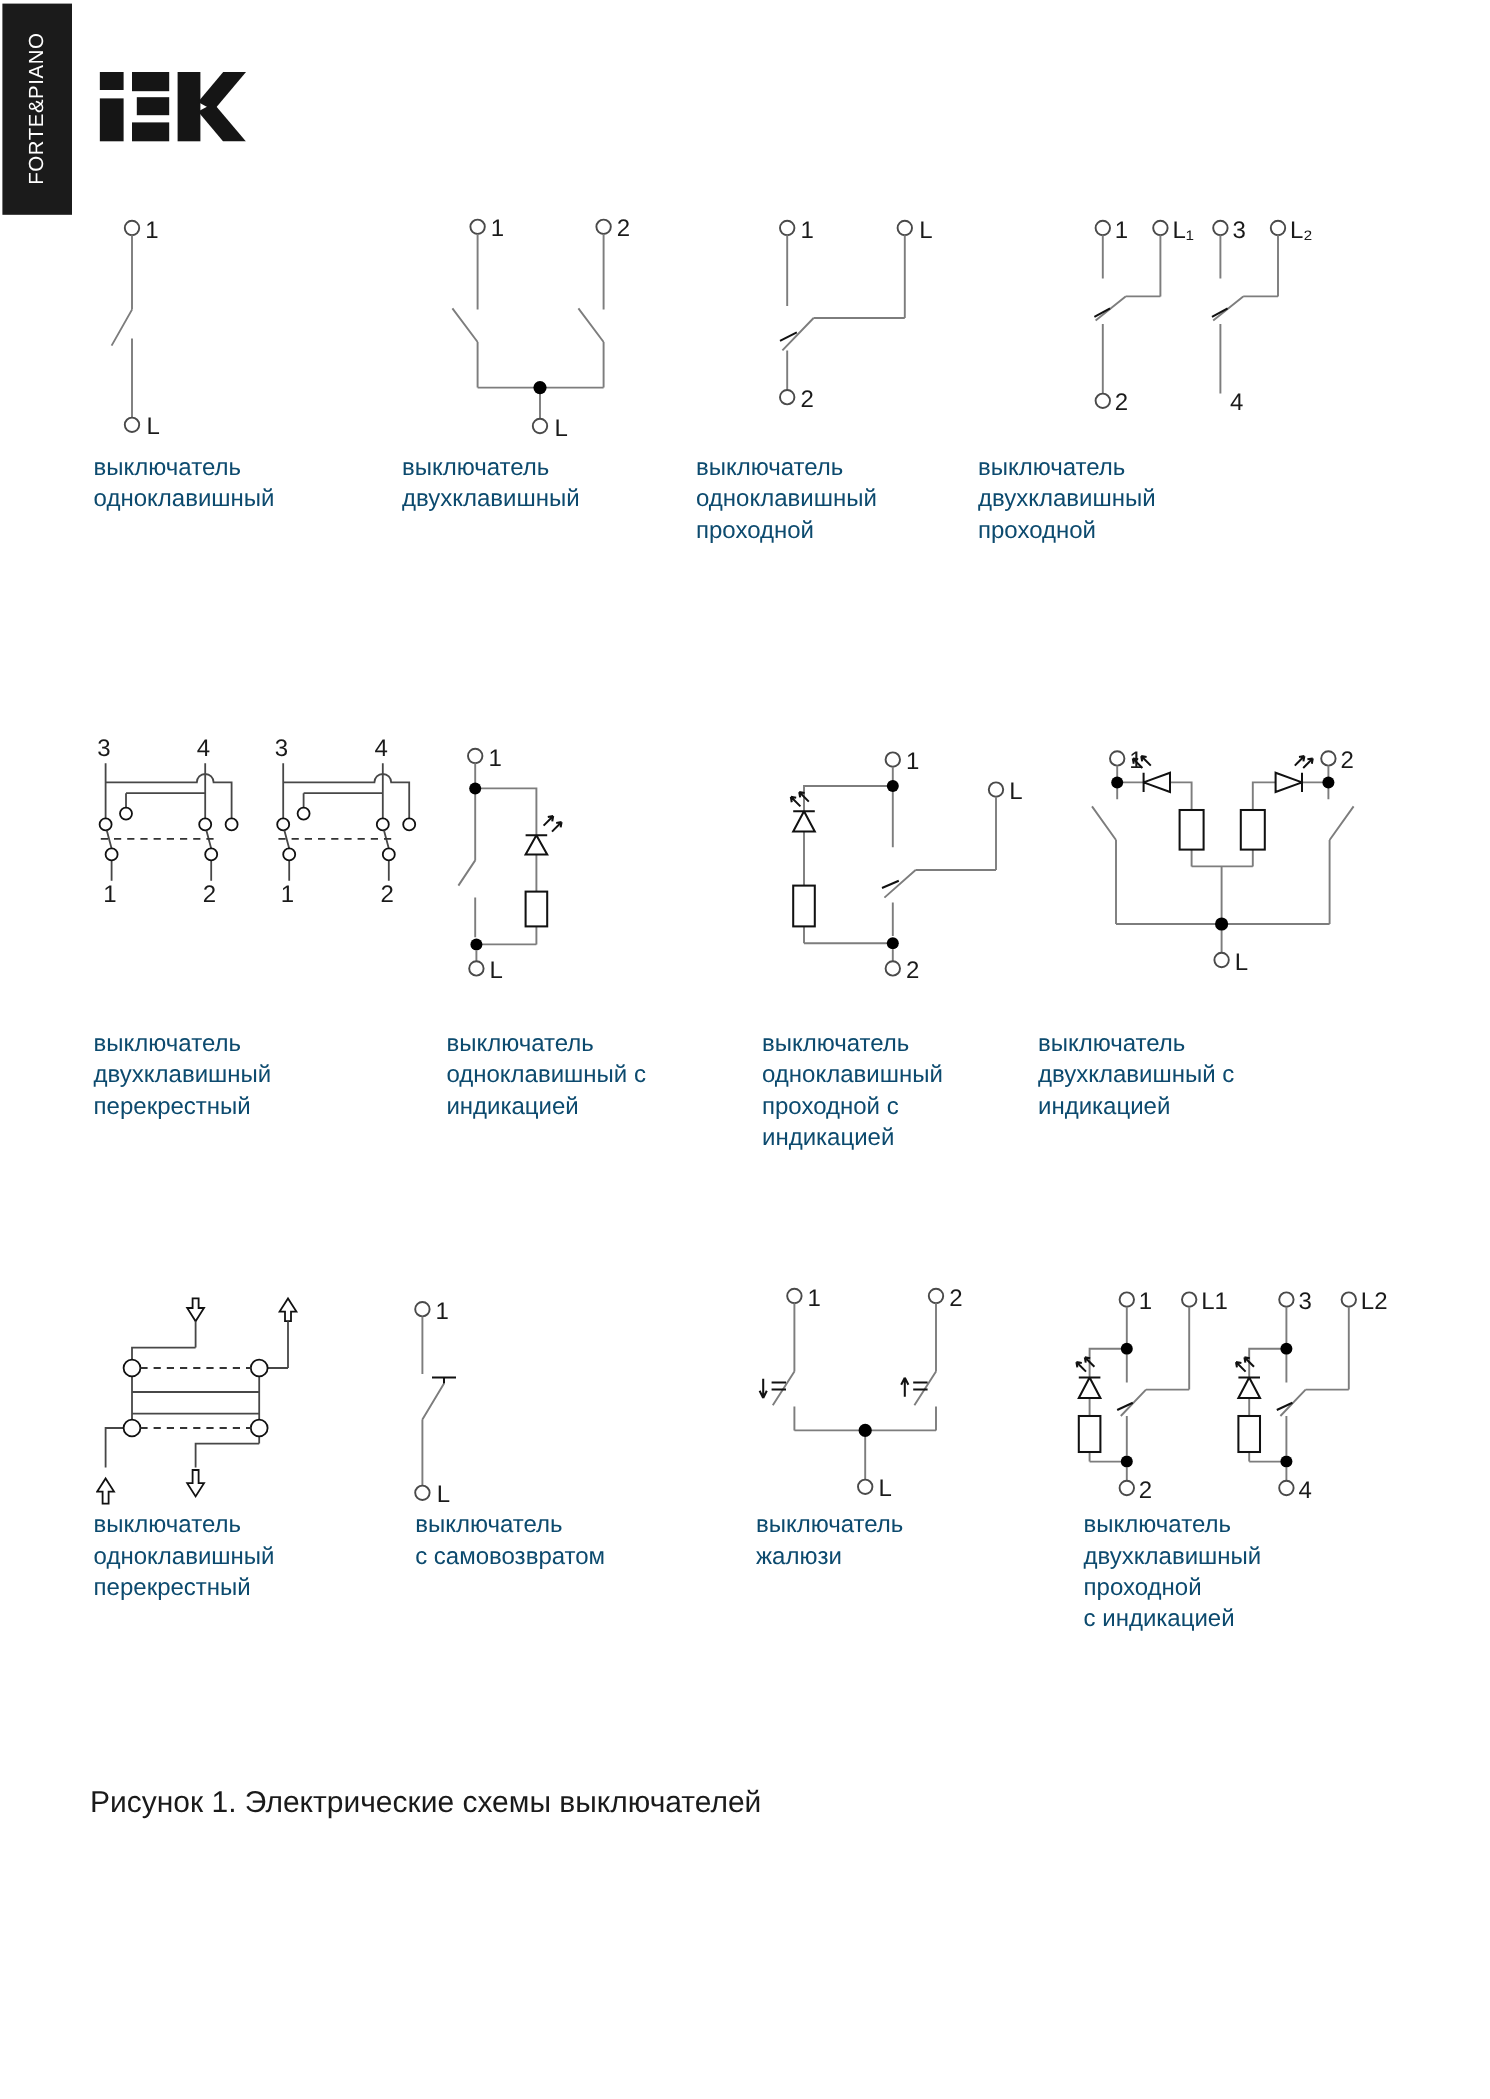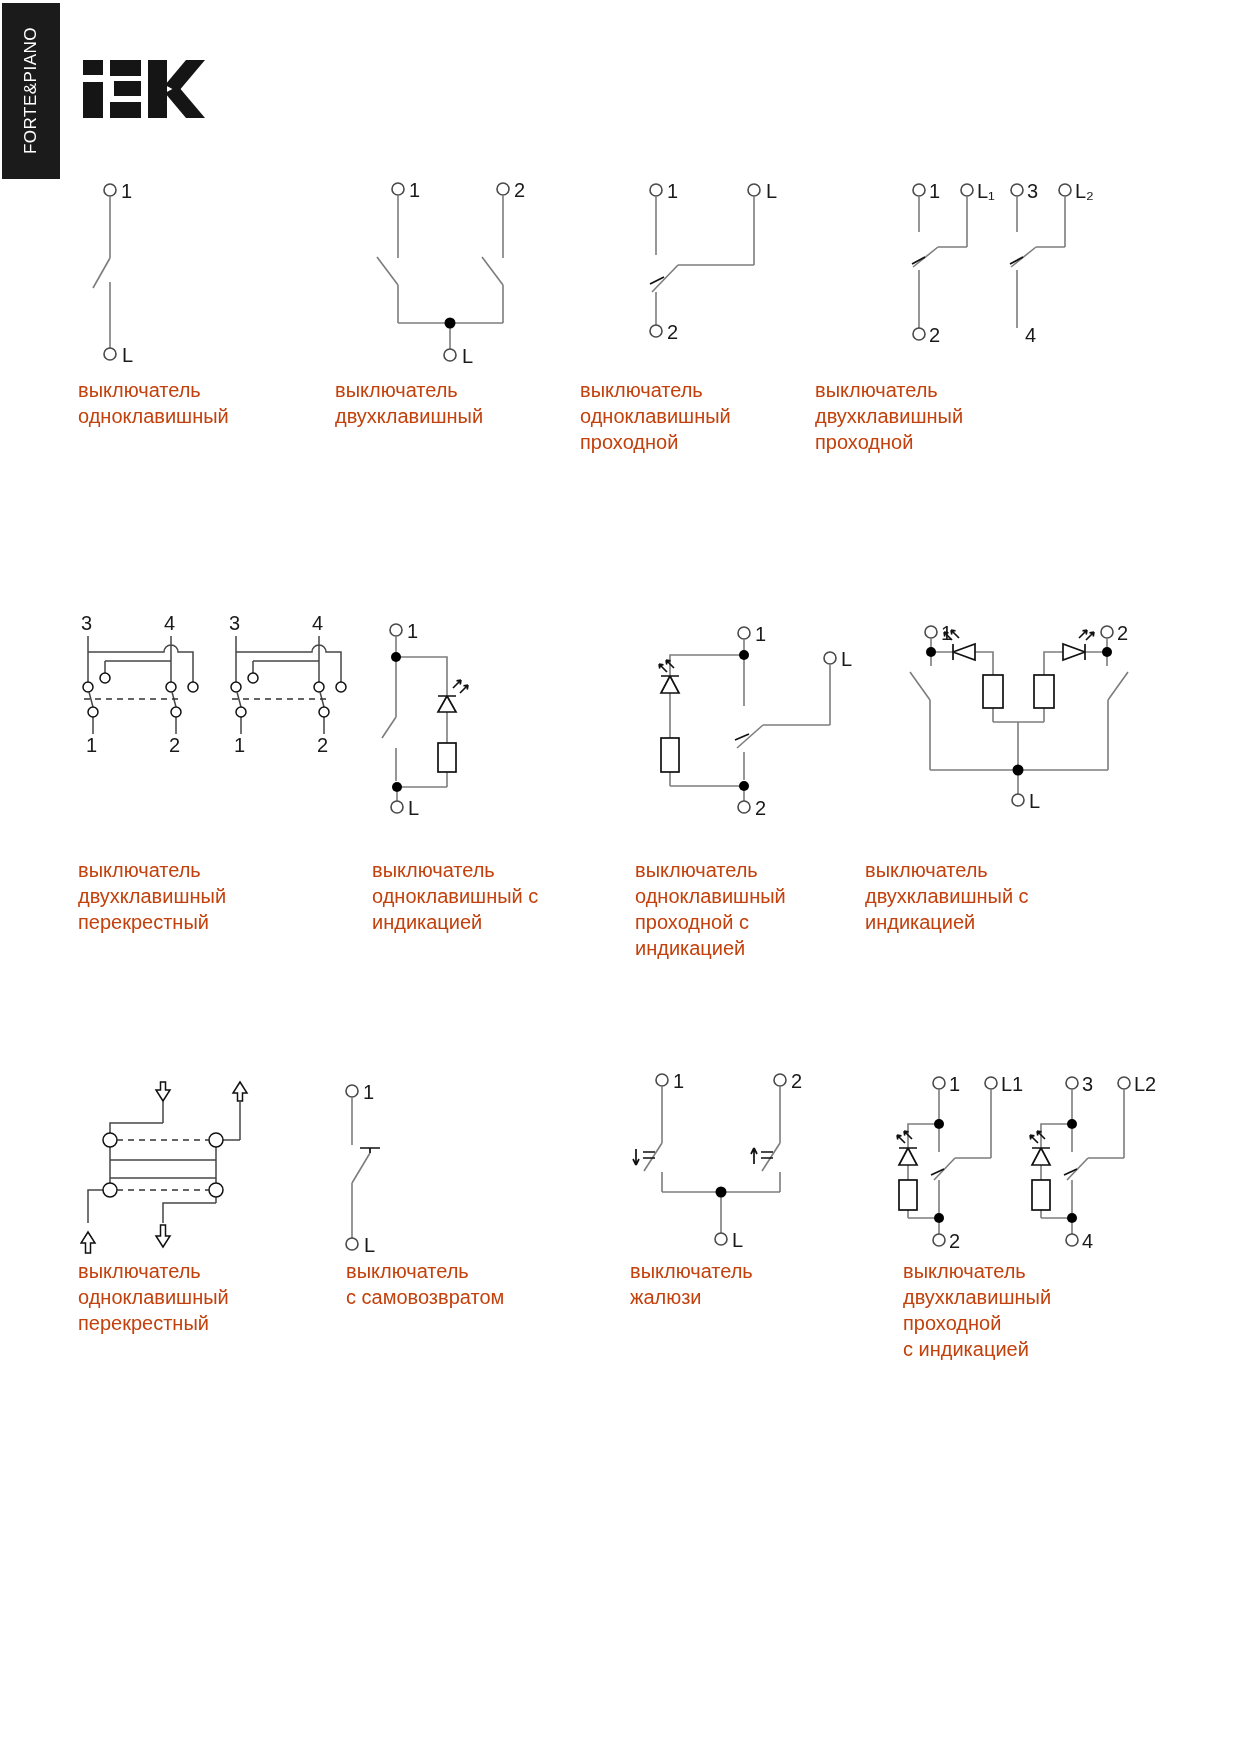--- a/index.html
+++ b/index.html
@@ -4,21 +4,21 @@
 <style>
   html,body{margin:0;padding:0;background:#fff;}
   .page{position:relative;width:1242px;height:1749px;background:#fff;overflow:hidden;
         font-family:"Liberation Sans", sans-serif;color:#1a1a1a;}
   .series-bar{position:absolute;left:2px;top:3px;width:58px;height:176px;background:#1b1b1b;
         display:flex;align-items:center;justify-content:center;}
   .series-bar span{writing-mode:vertical-rl;transform:rotate(180deg);color:#fff;
         font-size:17px;letter-spacing:.5px;white-space:nowrap;}
   .logo{position:absolute;left:83px;top:60px;}
   figure{position:absolute;margin:0;}
-  .cap{position:absolute;font-size:20px;line-height:26px;white-space:pre-line;color:#c2410c;}
+  .cap{position:absolute;font-size:20px;line-height:26px;white-space:pre-line;color:#0c4a6e;}
   .figcap{position:absolute;left:75px;top:1488px;font-size:25px;color:#1a1a1a;}
   
   .w{stroke:#7d7d7d;stroke-width:1.6;fill:none;}
   .wd{stroke:#474747;stroke-width:1.5;fill:none;}
   .term{fill:#fff;stroke:#4a4a4a;stroke-width:1.6;}
   .node{fill:#000;stroke:none;}
   .sym{stroke:#111;stroke-width:1.7;fill:none;}
   .symf{fill:#fff;stroke:#111;stroke-width:1.5;}
   .dash{stroke:#333;stroke-width:1.5;fill:none;stroke-dasharray:6 5;}
   .tl{font-family:"Liberation Sans",sans-serif;font-size:20px;fill:#1a1a1a;}
@@ -305,14 +305,15 @@
 перекрестный</div>
   <div class="cap" style="left:346px;top:1258px">выключатель
 с самовозвратом</div>
   <div class="cap" style="left:630px;top:1258px">выключатель
 жалюзи</div>
   <div class="cap" style="left:903px;top:1258px">выключатель
 двухклавишный
 проходной
 с индикацией</div>
 
+  <div class="figcap">Рисунок 1. Электрические схемы выключателей</div>
 
 </div>
 
 </body></html>

